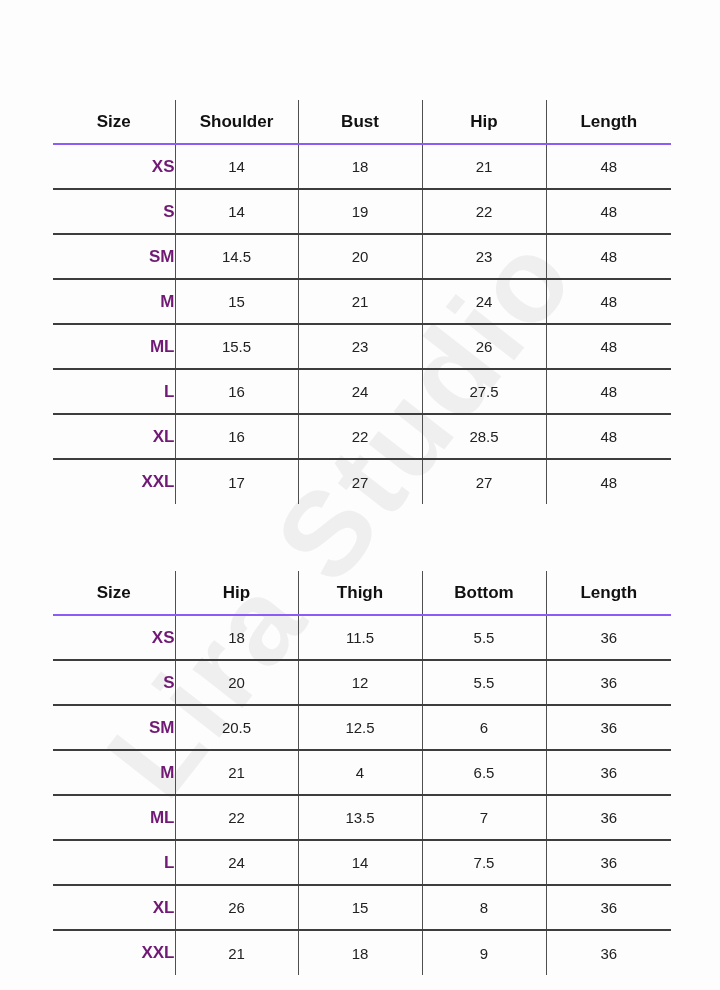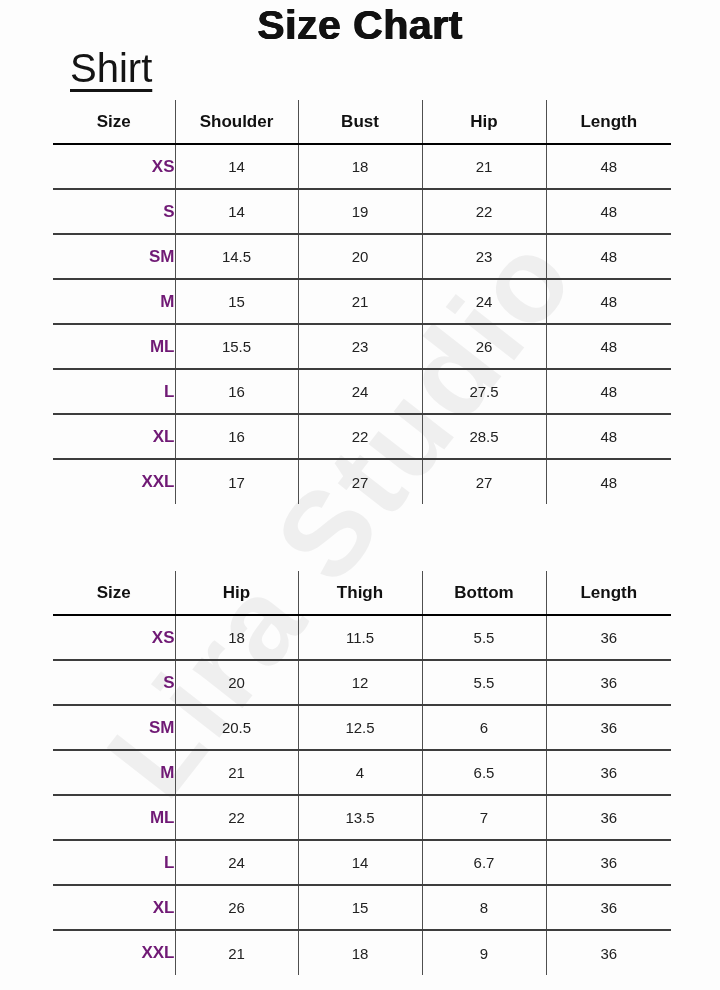--- a/index.html
+++ b/index.html
@@ -84,21 +84,21 @@
   }
   table.size-table th:first-child,
   table.size-table td:first-child {
     border-left: none;
   }
   table.size-table thead th {
     height: 44px;
     font-size: 17px;
     font-weight: 700;
     color: #111111;
-    border-bottom: 2px solid #000000;
+    border-bottom: 2px solid #8b5cf6;
   }
   table.size-table tbody tr:not(:first-child) th,
   table.size-table tbody tr:not(:first-child) td {
     border-top: 2px solid #3d3d3d;
   }
   table.size-table tbody th {
     font-size: 17px;
     font-weight: 700;
     color: #701a75;
     text-align: right;
@@ -109,23 +109,21 @@
     color: #222222;
   }
 </style>
 </head>
 <body>
 
 <div class="page">
 
   <div class="watermark">Lira Studio</div>
 
-  <h1 class="title">Size Chart</h1>
-
-  <h2 class="section-heading heading-shirt">Shirt</h2>
+
 
   <table class="size-table table-shirt">
       <colgroup>
         <col style="width: 122px;">
         <col style="width: 123px;">
         <col style="width: 124px;">
         <col style="width: 124px;">
         <col style="width: 125px;">
       </colgroup>
       <thead>
@@ -248,21 +246,21 @@
           <th>ML</th>
           <td>22</td>
           <td>13.5</td>
           <td>7</td>
           <td>36</td>
         </tr>
         <tr>
           <th>L</th>
           <td>24</td>
           <td>14</td>
-          <td>6.7</td>
+          <td>7.5</td>
           <td>36</td>
         </tr>
         <tr>
           <th>XL</th>
           <td>26</td>
           <td>15</td>
           <td>8</td>
           <td>36</td>
         </tr>
         <tr>

